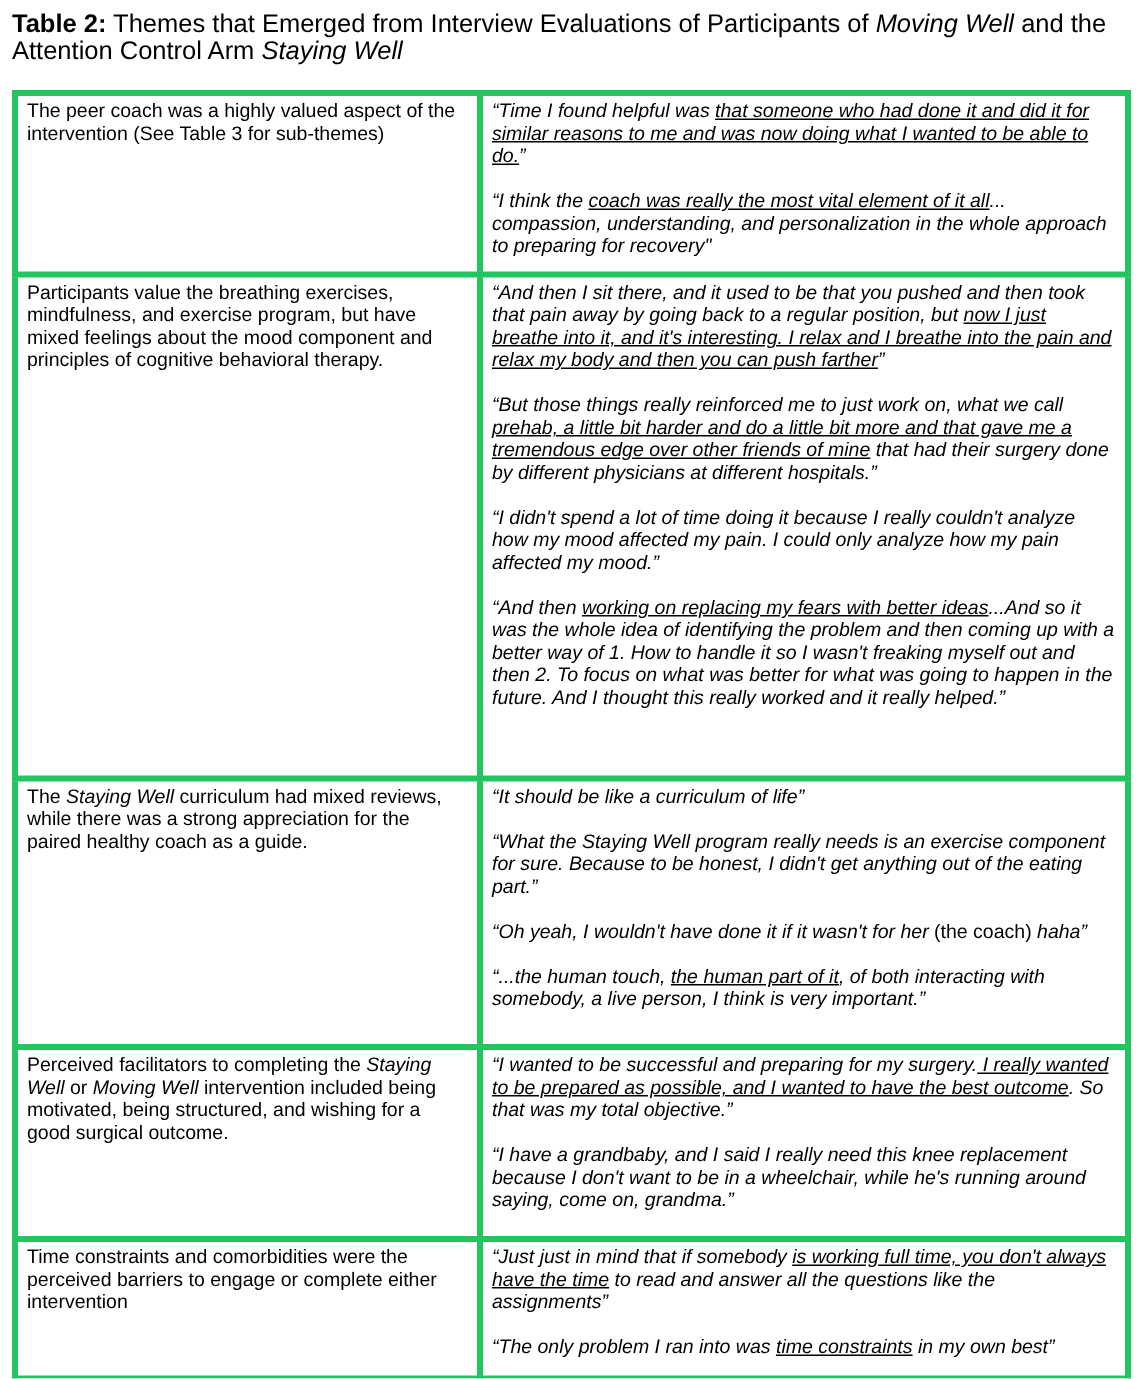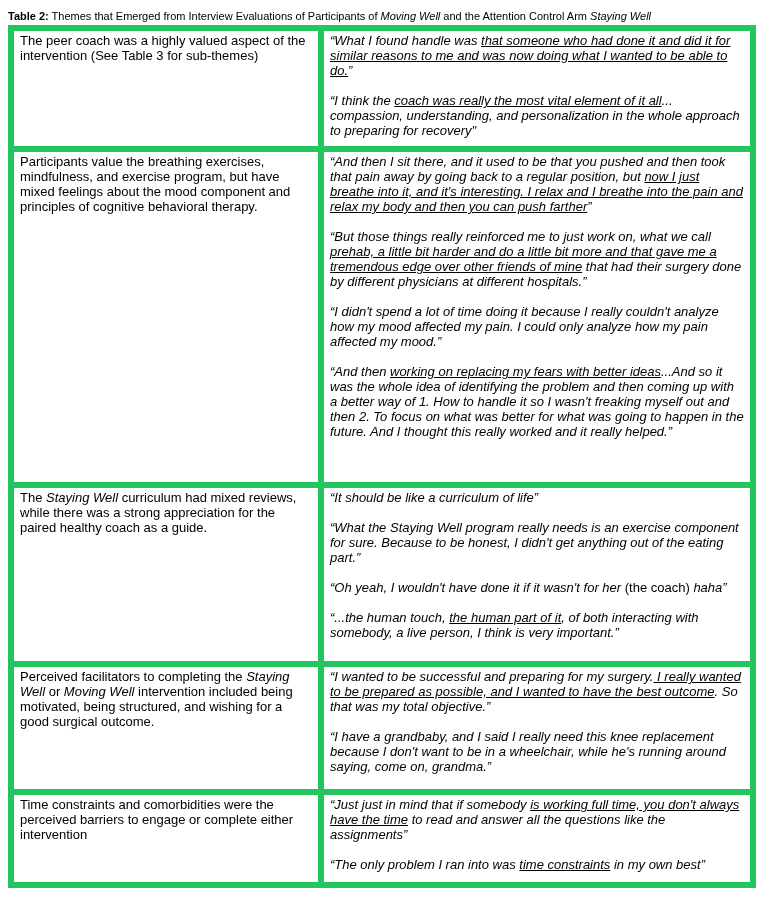--- a/index.html
+++ b/index.html
@@ -6,34 +6,34 @@
   html, body { margin: 0; padding: 0; background: #ffffff; }
   .page {
     width: 761px;
     height: 919px;
     background: #ffffff;
     color: #000000;
     font-family: "Liberation Sans", sans-serif;
     overflow: hidden;
   }
   .caption {
-    margin: 7px 10px 0 8px;
-    font-size: 11px;
+    margin: 7px 10px 17px 8px;
+    font-size: 17px;
     line-height: 18px;
   }
   table.themes {
     border-collapse: collapse;
     margin-left: 8px;
     width: 742px;
     table-layout: fixed;
     border: 1px solid #000;
     border-bottom-width: 2px;
   }
   table.themes td {
-    border: 6px solid #22c55e;
+    border: 4px solid #22c55e;
     vertical-align: top;
     padding: 2px 6px 4px 6px;
     font-size: 13px;
     line-height: 15px;
   }
   col.theme-col { width: 310px; }
   col.quote-col { width: 432px; }
   tbody tr:nth-child(1) { height: 121px; }
   tbody tr:nth-child(2) { height: 336px; }
   tbody tr:nth-child(3) { height: 179px; }
@@ -52,21 +52,21 @@
   <p class="caption"><span class="b">Table 2:</span><span> Themes that Emerged from Interview Evaluations of Participants of </span><span class="it">Moving Well</span><span> and the Attention Control Arm </span><span class="it">Staying Well</span></p>
   <table class="themes">
     <colgroup>
       <col class="theme-col">
       <col class="quote-col">
     </colgroup>
     <tbody>
         <tr>
           <td><span>The peer coach was a highly valued aspect of the intervention (See Table 3 for sub-themes)</span></td>
           <td>
-            <p class="quote"><span class="it">“What I found handle was </span><span class="it ul">that someone who had done it and did it for similar reasons to me and was now doing what I wanted to be able to do.</span><span class="it">”</span></p>
+            <p class="quote"><span class="it">“Time I found helpful was </span><span class="it ul">that someone who had done it and did it for similar reasons to me and was now doing what I wanted to be able to do.</span><span class="it">”</span></p>
             <p class="quote"><span class="it">“I think the </span><span class="it ul">coach was really the most vital element of it all</span><span class="it">... compassion, understanding, and personalization in the whole approach to preparing for recovery"</span></p>
           </td>
         </tr>
         <tr>
           <td><span>Participants value the breathing exercises, mindfulness, and exercise program, but have mixed feelings about the mood component and principles of cognitive behavioral therapy.</span></td>
           <td>
             <p class="quote"><span class="it">“And then I sit there, and it used to be that you pushed and then took that pain away by going back to a regular position, but </span><span class="it ul">now I just breathe into it, and it's interesting. I relax and I breathe into the pain and relax my body and then you can push farther</span><span class="it">”</span></p>
             <p class="quote"><span class="it">“But those things really reinforced me to just work on, what we call </span><span class="it ul">prehab, a little bit harder and do a little bit more and that gave me a tremendous edge over other friends of mine</span><span class="it"> that had their surgery done by different physicians at different hospitals.”</span></p>
             <p class="quote"><span class="it">“I didn't spend a lot of time doing it because I really couldn't analyze how my mood affected my pain. I could only analyze how my pain affected my mood.”</span></p>
             <p class="quote"><span class="it">“And then </span><span class="it ul">working on replacing my fears with better ideas</span><span class="it">...And so it was the whole idea of identifying the problem and then coming up with a better way of 1. How to handle it so I wasn't freaking myself out and then 2. To focus on what was better for what was going to happen in the future. And I thought this really worked and it really helped.”</span></p>

